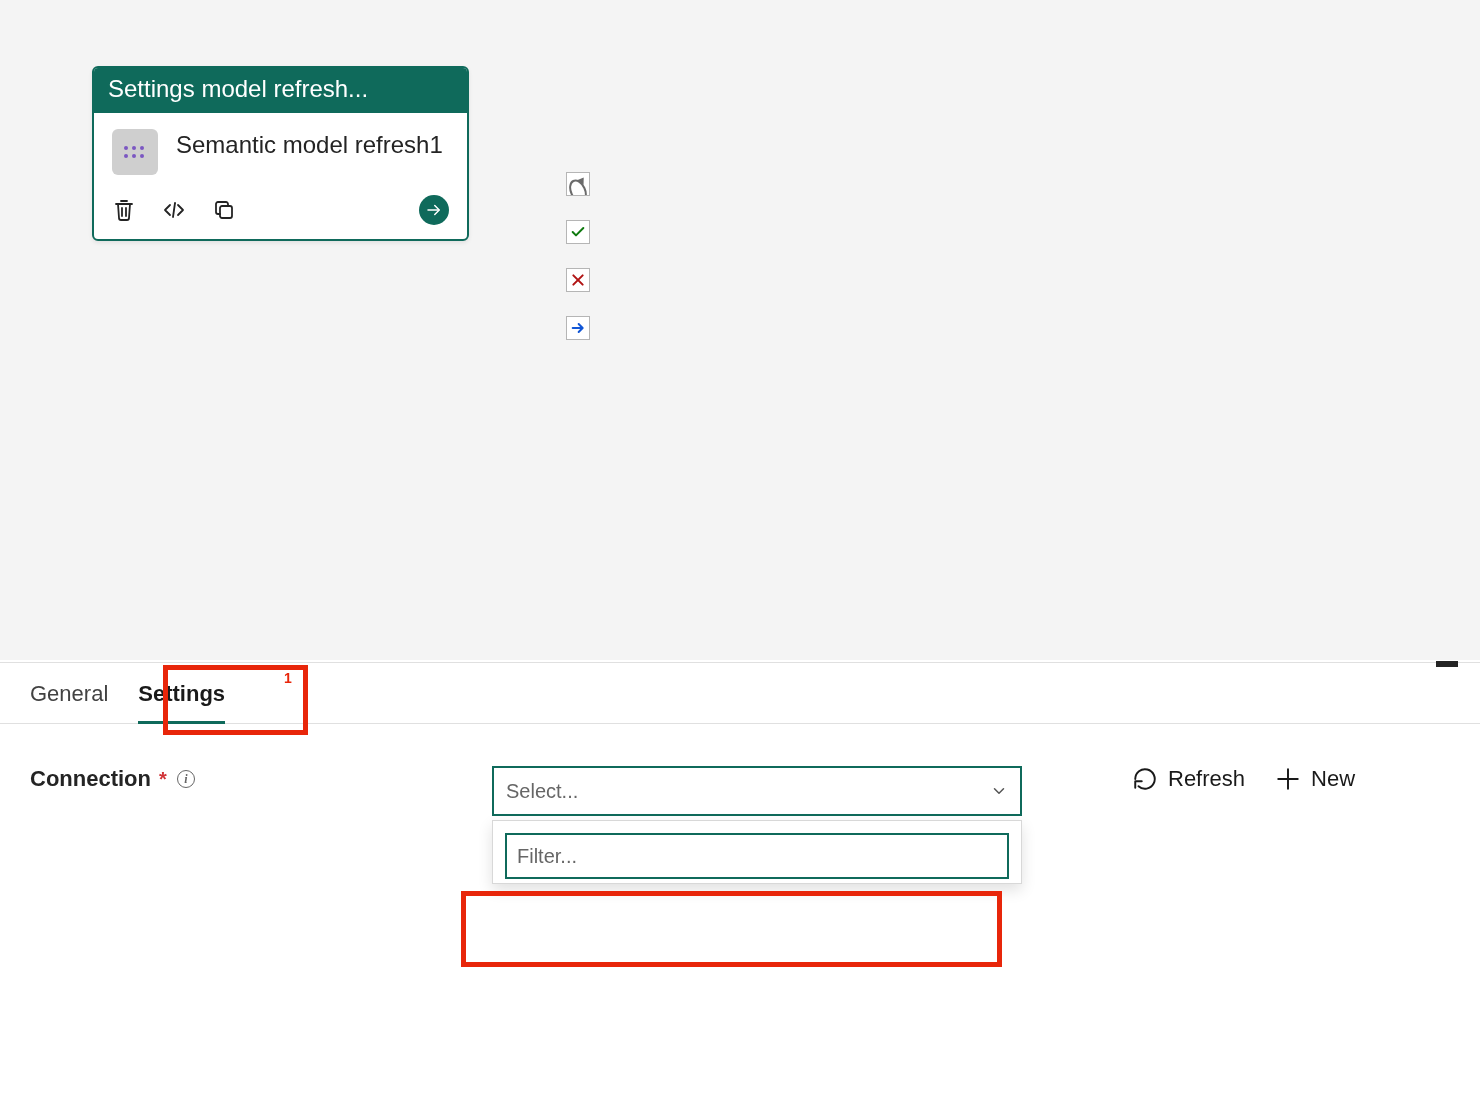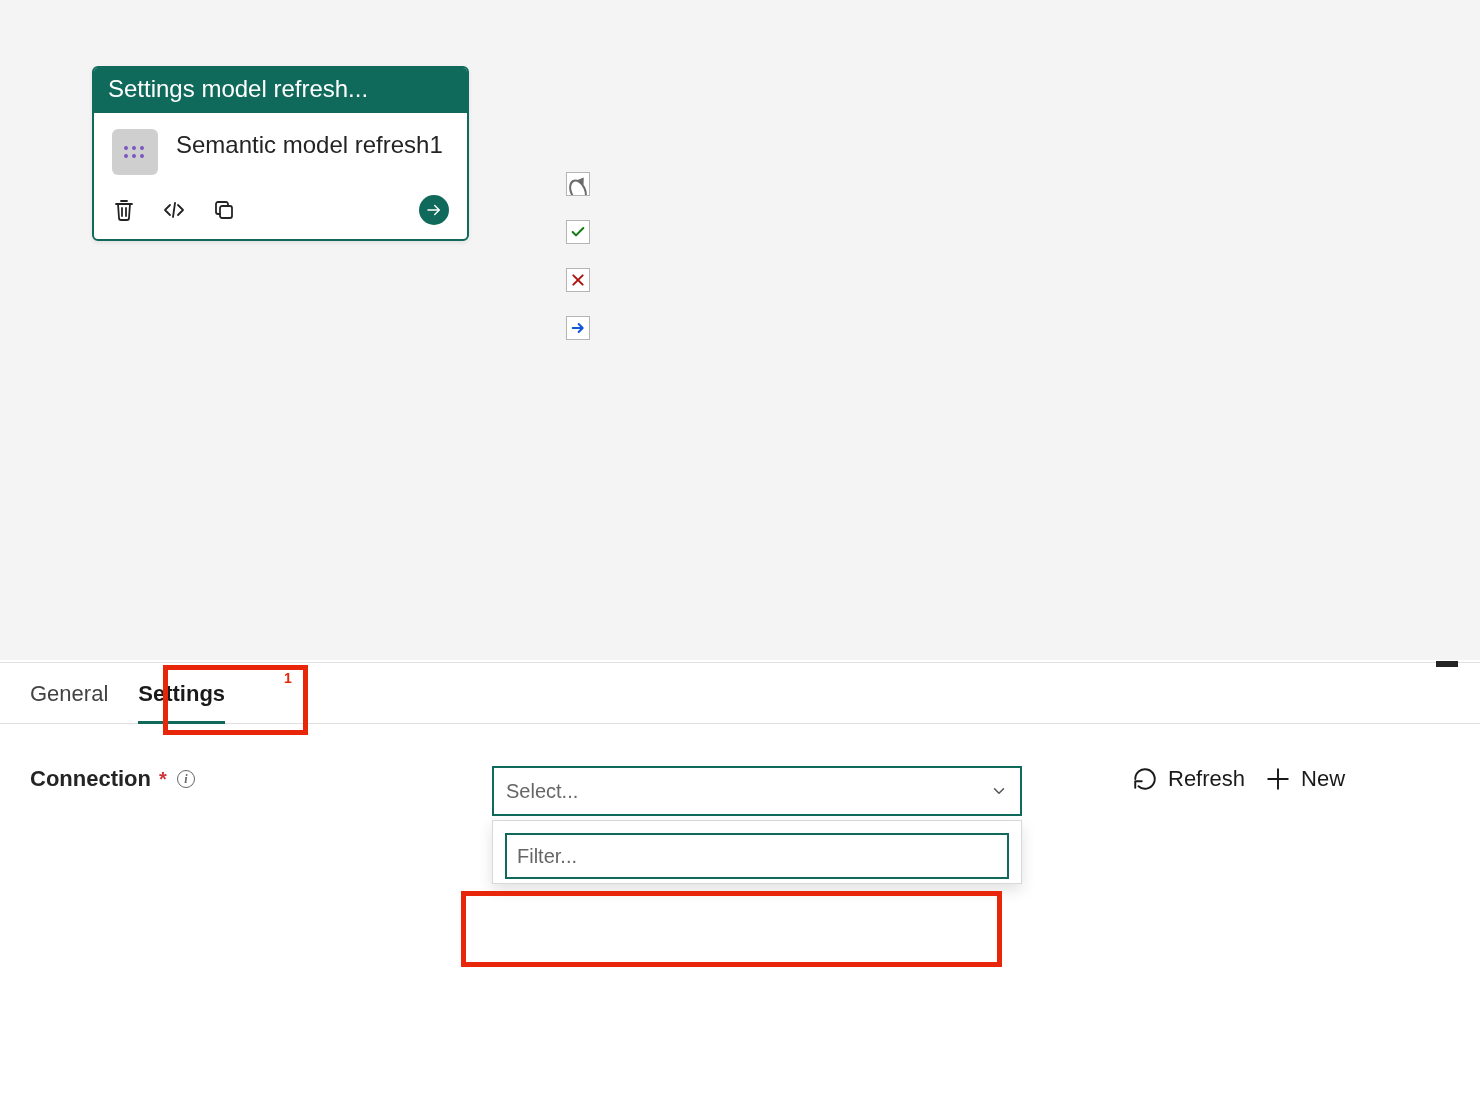--- a/index.html
+++ b/index.html
@@ -250,21 +250,21 @@
     content: "";
     position: absolute; left:3px; top:6px;
     width:4px; height:4px; border-radius:50%;
     background:#7b57c2; box-shadow: 5px 0 0 #7b57c2, 10px 0 0 #7b57c2;
     transform: scale(.8);
   }
 
   .actions {
     display: flex;
     align-items: center;
-    gap: 20px;
+    gap: 30px;
     margin-left: 28px;
   }
   .action-btn {
     display: flex; align-items: center; gap: 10px;
     font-size: 22px;
     background: none; border: none;
     color: #1a1a1a; cursor: pointer;
   }
   .action-btn svg { width: 26px; height: 26px; stroke: #1a1a1a; }
 

